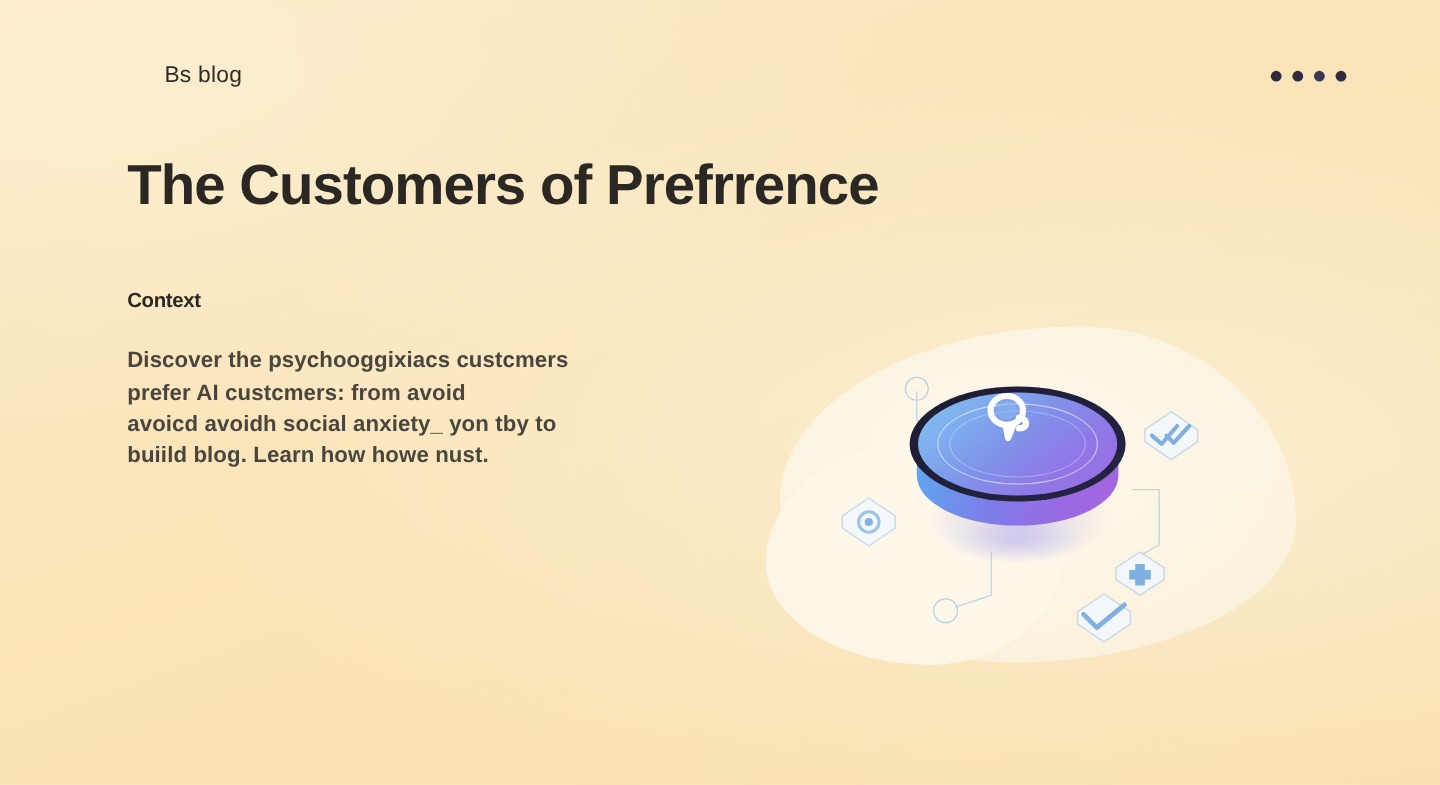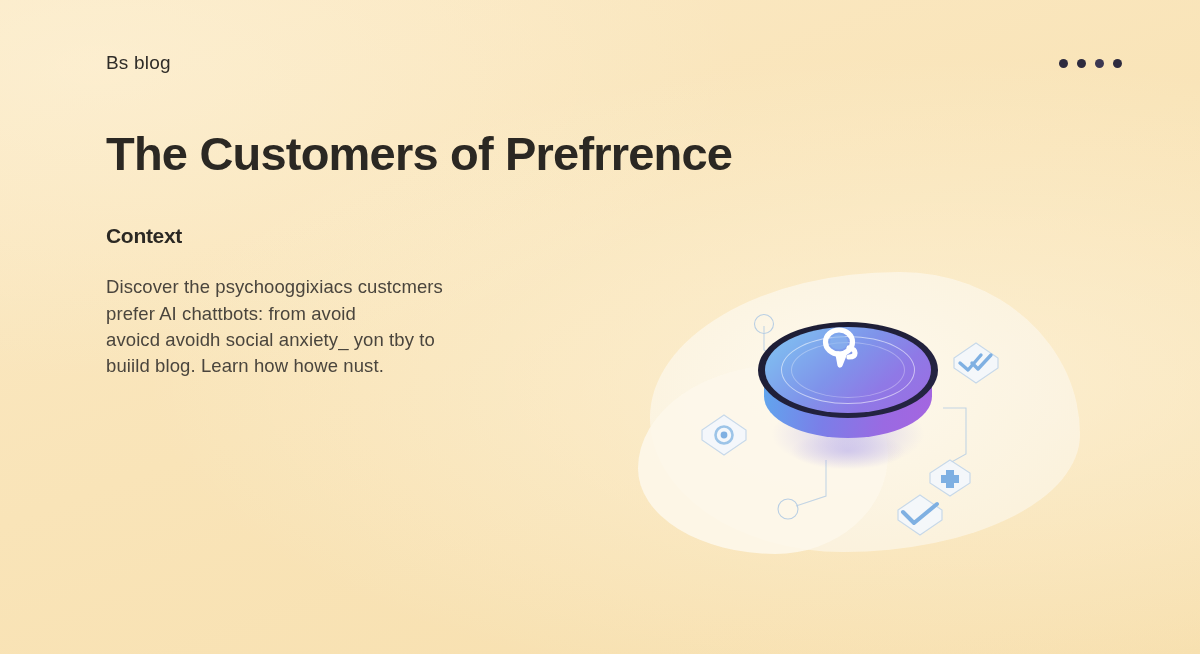--- a/index.html
+++ b/index.html
@@ -26,20 +26,21 @@
   .topbar {
     position:absolute; top:46px; left:106px; right:72px;
     display:flex; align-items:center; justify-content:space-between;
     height:34px;
   }
   .brand {
     font-size:19px;
     font-weight:400;
     color:#2f2c28;
     letter-spacing:0.2px;
+    margin-left:31px;
   }
   .dots { display:flex; gap:9px; align-items:center; padding-right:6px; }
   .dots i {
     display:block; width:9px; height:9px; border-radius:50%;
     background:#2e2b3f;
   }
   .dots i:nth-child(3) { background:#3b3752; }
 
   
   .left {
@@ -49,36 +50,36 @@
     font-size:47px;
     line-height:1.52;
     font-weight:bold;
     color:#2b2823;
     letter-spacing:-0.8px;
     white-space:nowrap;
   }
   h1.title .l2 { display:block; }
 
   h2.sub {
-    margin-top:35px;
-    font-size:21px;
+    margin-top:52px;
+    font-size:17px;
     font-weight:bold;
     color:#2b2823;
     letter-spacing:-0.3px;
   }
 
   p.body {
     margin-top:26px;
     font-size:18.5px;
     line-height:1.42;
     color:#4a453d;
     letter-spacing:0.1px;
     width:470px;
   }
-  p.body span { display:block; }
+  p.body span { display:block;font-weight:bold; }
 
   
   .illus {
     position:absolute;
     left:630px; top:268px;
     width:470px; height:320px;
   }
   .blob {
     position:absolute; left:20px; top:4px;
     width:430px; height:280px;
@@ -163,21 +164,21 @@
 
 <div class="left">
   <h1 class="title">
     <span class="l2">The Customers of Prefrrence</span>
   </h1>
 
   <h2 class="sub">Context</h2>
 
   <p class="body">
     <span>Discover the psychooggixiacs custcmers</span>
-    <span>prefer AI chattbots: from avoid</span>
+    <span>prefer AI custcmers: from avoid</span>
     <span>avoicd avoidh social anxiety_ yon tby to</span>
     <span>buiild blog. Learn how howe nust.</span>
   </p>
 </div>
 
 <div class="illus">
 
   <div class="blob"></div>
   <div class="blob2"></div>
 

